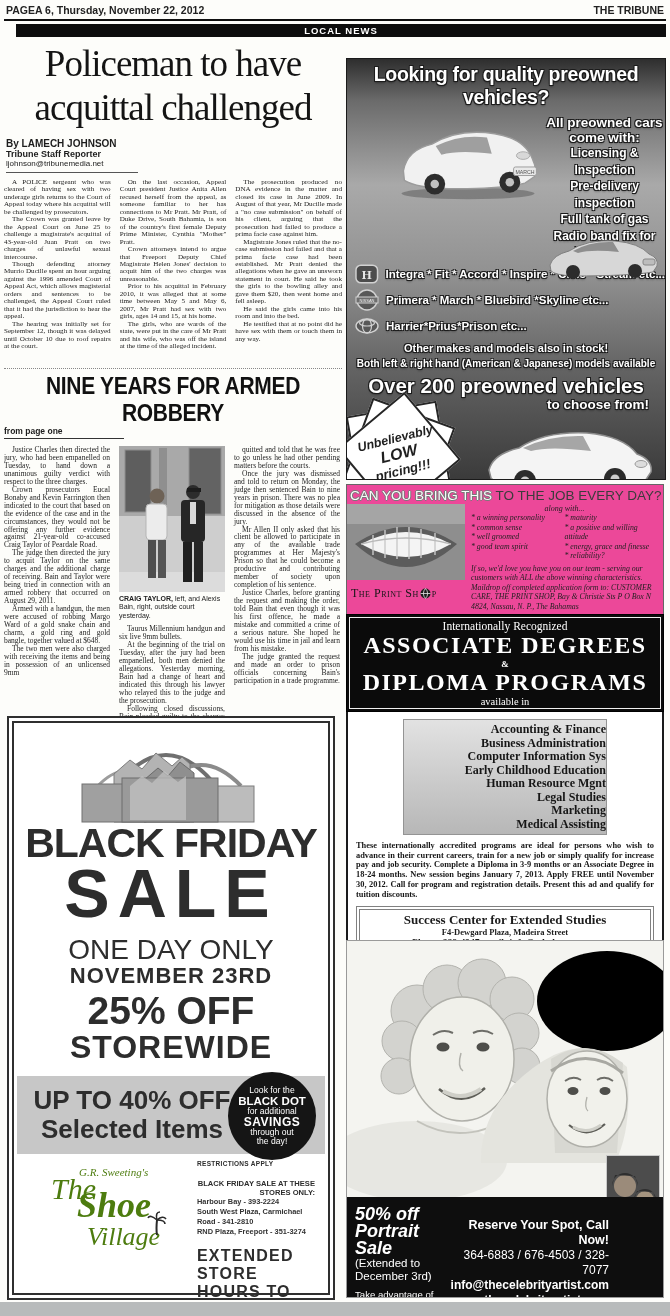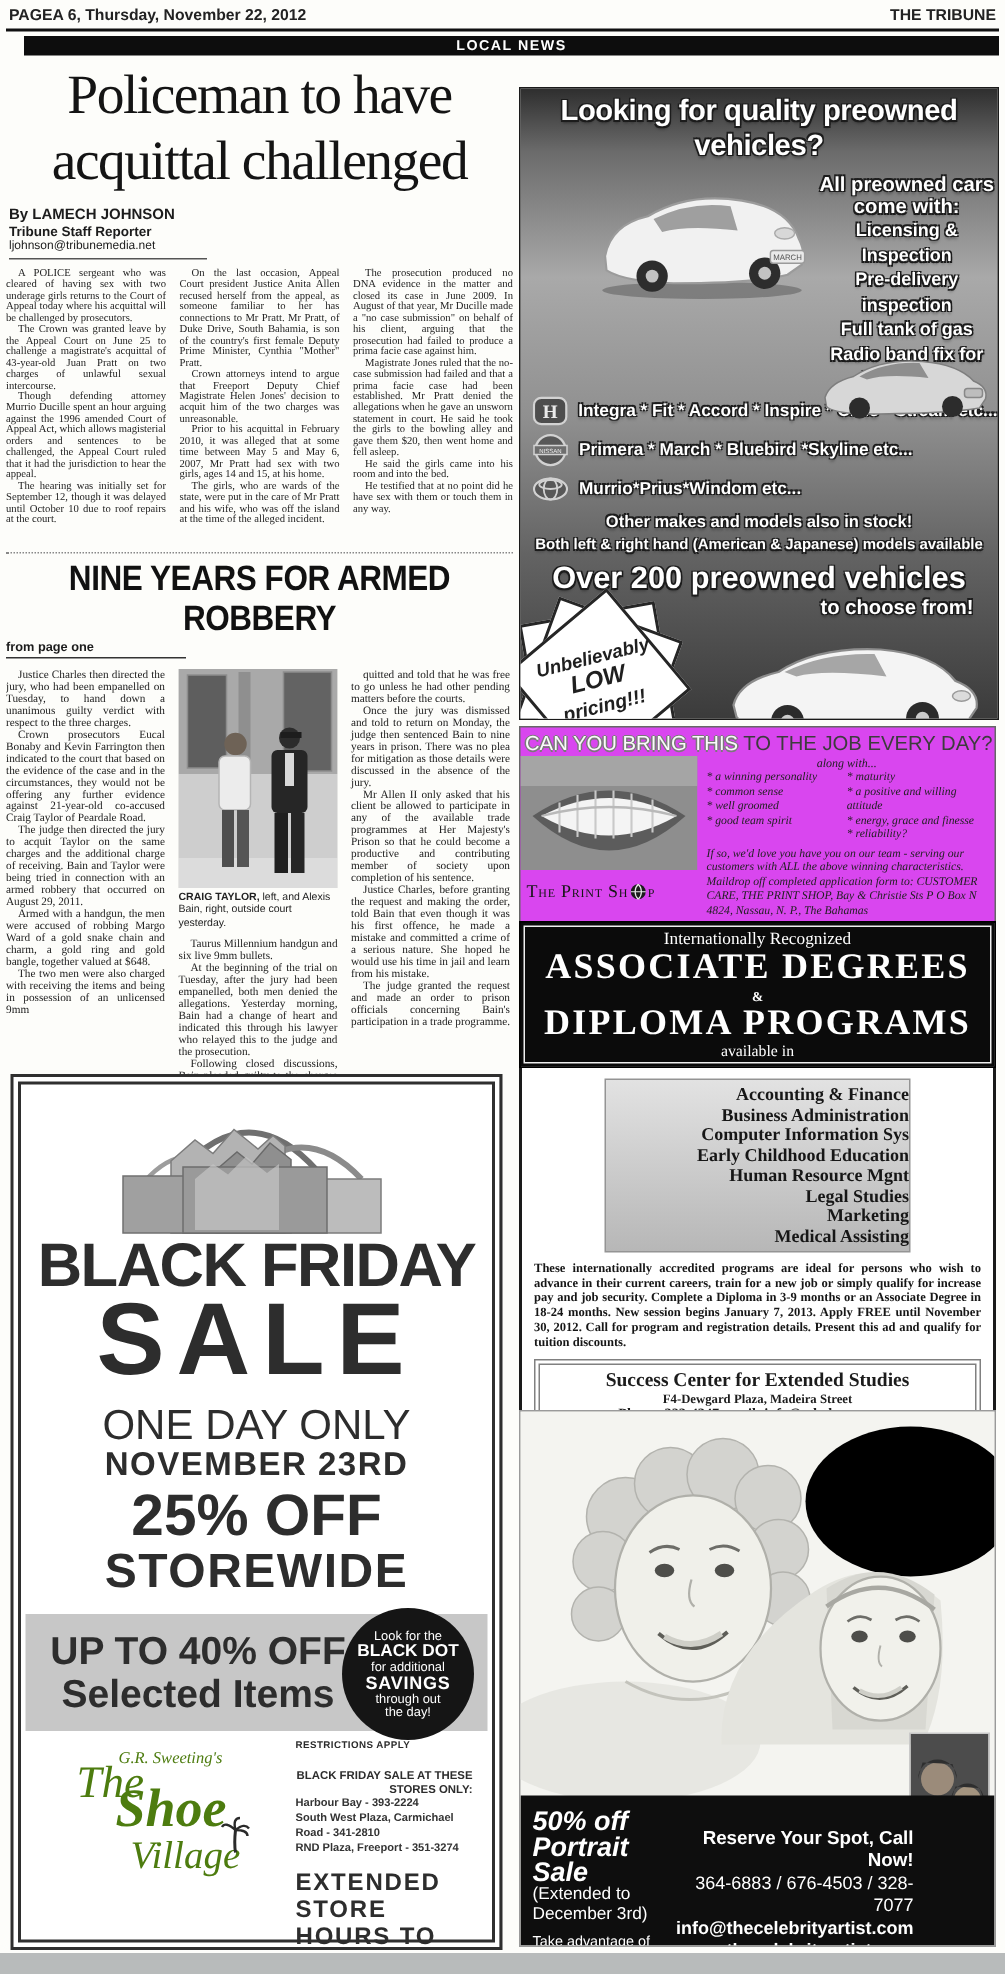--- a/index.html
+++ b/index.html
@@ -88,21 +88,21 @@
   .burst { position:absolute; left:6px; top:-4px; width:92px; height:92px; transform:rotate(-10deg); }
   .burst i, .burst i::before, .burst i::after { position:absolute; inset:0; background:#fff; border:2px solid #262626; display:block; content:""; }
   .burst i::before { transform:rotate(30deg); } .burst i::after { transform:rotate(60deg); }
   .burst-text { position:absolute; inset:0; display:flex; flex-direction:column; justify-content:center;
     transform:rotate(-4deg); color:#1f1f1f; font-style:italic; text-align:center; z-index:2; }
   .burst-l1 { font-size:12.5px; font-weight:bold; } .burst-l2 { font-size:16px; font-weight:800; } .burst-l3 { font-size:13px; font-weight:bold; }
   .sedan { position:absolute; right:4px; top:6px; }
   .stop-by { font-size:10.5px; text-align:center; }
   .company { font-size:20px; text-align:center; line-height:23px; }
   
-  .print-ad { position:absolute; left:346px; top:484px; width:318px; height:148px; background:#d946ef;
+  .print-ad { position:absolute; left:346px; top:484px; width:318px; height:148px; background:#ec4899;
     border:1px solid #666; box-sizing:border-box; }
   .print-title { font:300 13.5px "Liberation Sans",sans-serif; padding:3px 3px 1px; white-space:nowrap; }
   .pt-outline { color:#fbfbfb; text-shadow:-1px 0 0 #7a7a7a, 1px 0 0 #7a7a7a, 0 -1px 0 #7a7a7a, 0 1px 0 #7a7a7a; }
   .pt-rest { color:#3c3c3c; }
   .print-flex { display:flex; }
   .smile-col { width:118px; flex:none; }
   .print-logo { font-family:"Liberation Serif",serif; font-variant:small-caps; font-size:12px; color:#161616;
     display:flex; align-items:center; gap:1px; padding:2px 0 0 4px; letter-spacing:0.5px; }
   .print-right { flex:1; padding:0 5px 0 6px; font-style:italic; color:#1f1f1f; }
   .along { text-align:center; font-size:8px; line-height:9px; }
@@ -330,21 +330,21 @@
         <text x="12" y="14" font-size="4" text-anchor="middle" fill="#f0f0f0" font-family="Liberation Sans, sans-serif">NISSAN</text>
       </svg>
       <div class="brand-text ow">Primera * March * Bluebird *Skyline etc...</div>
     </div>
     <div class="brand-row">
       <svg width="24" height="24" viewBox="0 0 24 24" xmlns="http://www.w3.org/2000/svg">
         <ellipse cx="12" cy="12" rx="11" ry="7" fill="#585858" stroke="#d2d2d2" stroke-width="1.4"></ellipse>
         <ellipse cx="12" cy="12" rx="4.5" ry="7" fill="none" stroke="#d2d2d2" stroke-width="1.2"></ellipse>
         <ellipse cx="12" cy="9" rx="7.5" ry="3" fill="none" stroke="#d2d2d2" stroke-width="1.2"></ellipse>
       </svg>
-      <div class="brand-text ow">Murrio*Prius*Windom etc...</div>
+      <div class="brand-text ow">Harrier*Prius*Prison etc...</div>
     </div>
     <svg class="ford" width="118" height="52" viewBox="0 0 118 52" xmlns="http://www.w3.org/2000/svg">
       <path d="M5,36 Q8,26 24,22 Q42,10 70,12 Q94,14 104,25 Q114,29 112,37 L108,43 Q84,47 28,47 Q10,46 6,42 Z" fill="#d7d7d7" stroke="#7e7e7e"></path>
       <path d="M28,22 Q45,12 68,13 L74,23 Q46,20 33,24 Z" fill="#8e8e8e"></path>
       <circle cx="28" cy="43" r="7" fill="#2c2c2c"></circle>
         <circle cx="90" cy="42" r="7" fill="#2c2c2c"></circle>
       <rect x="98" y="30" width="12" height="6" rx="2" fill="#bdbdbd" stroke="#888"></rect>
     </svg>
     <div class="other-makes ow">Other makes and models also in stock!</div>
     <div class="both-hand ow">Both left &amp; right hand (American &amp; Japanese) models available</div>

